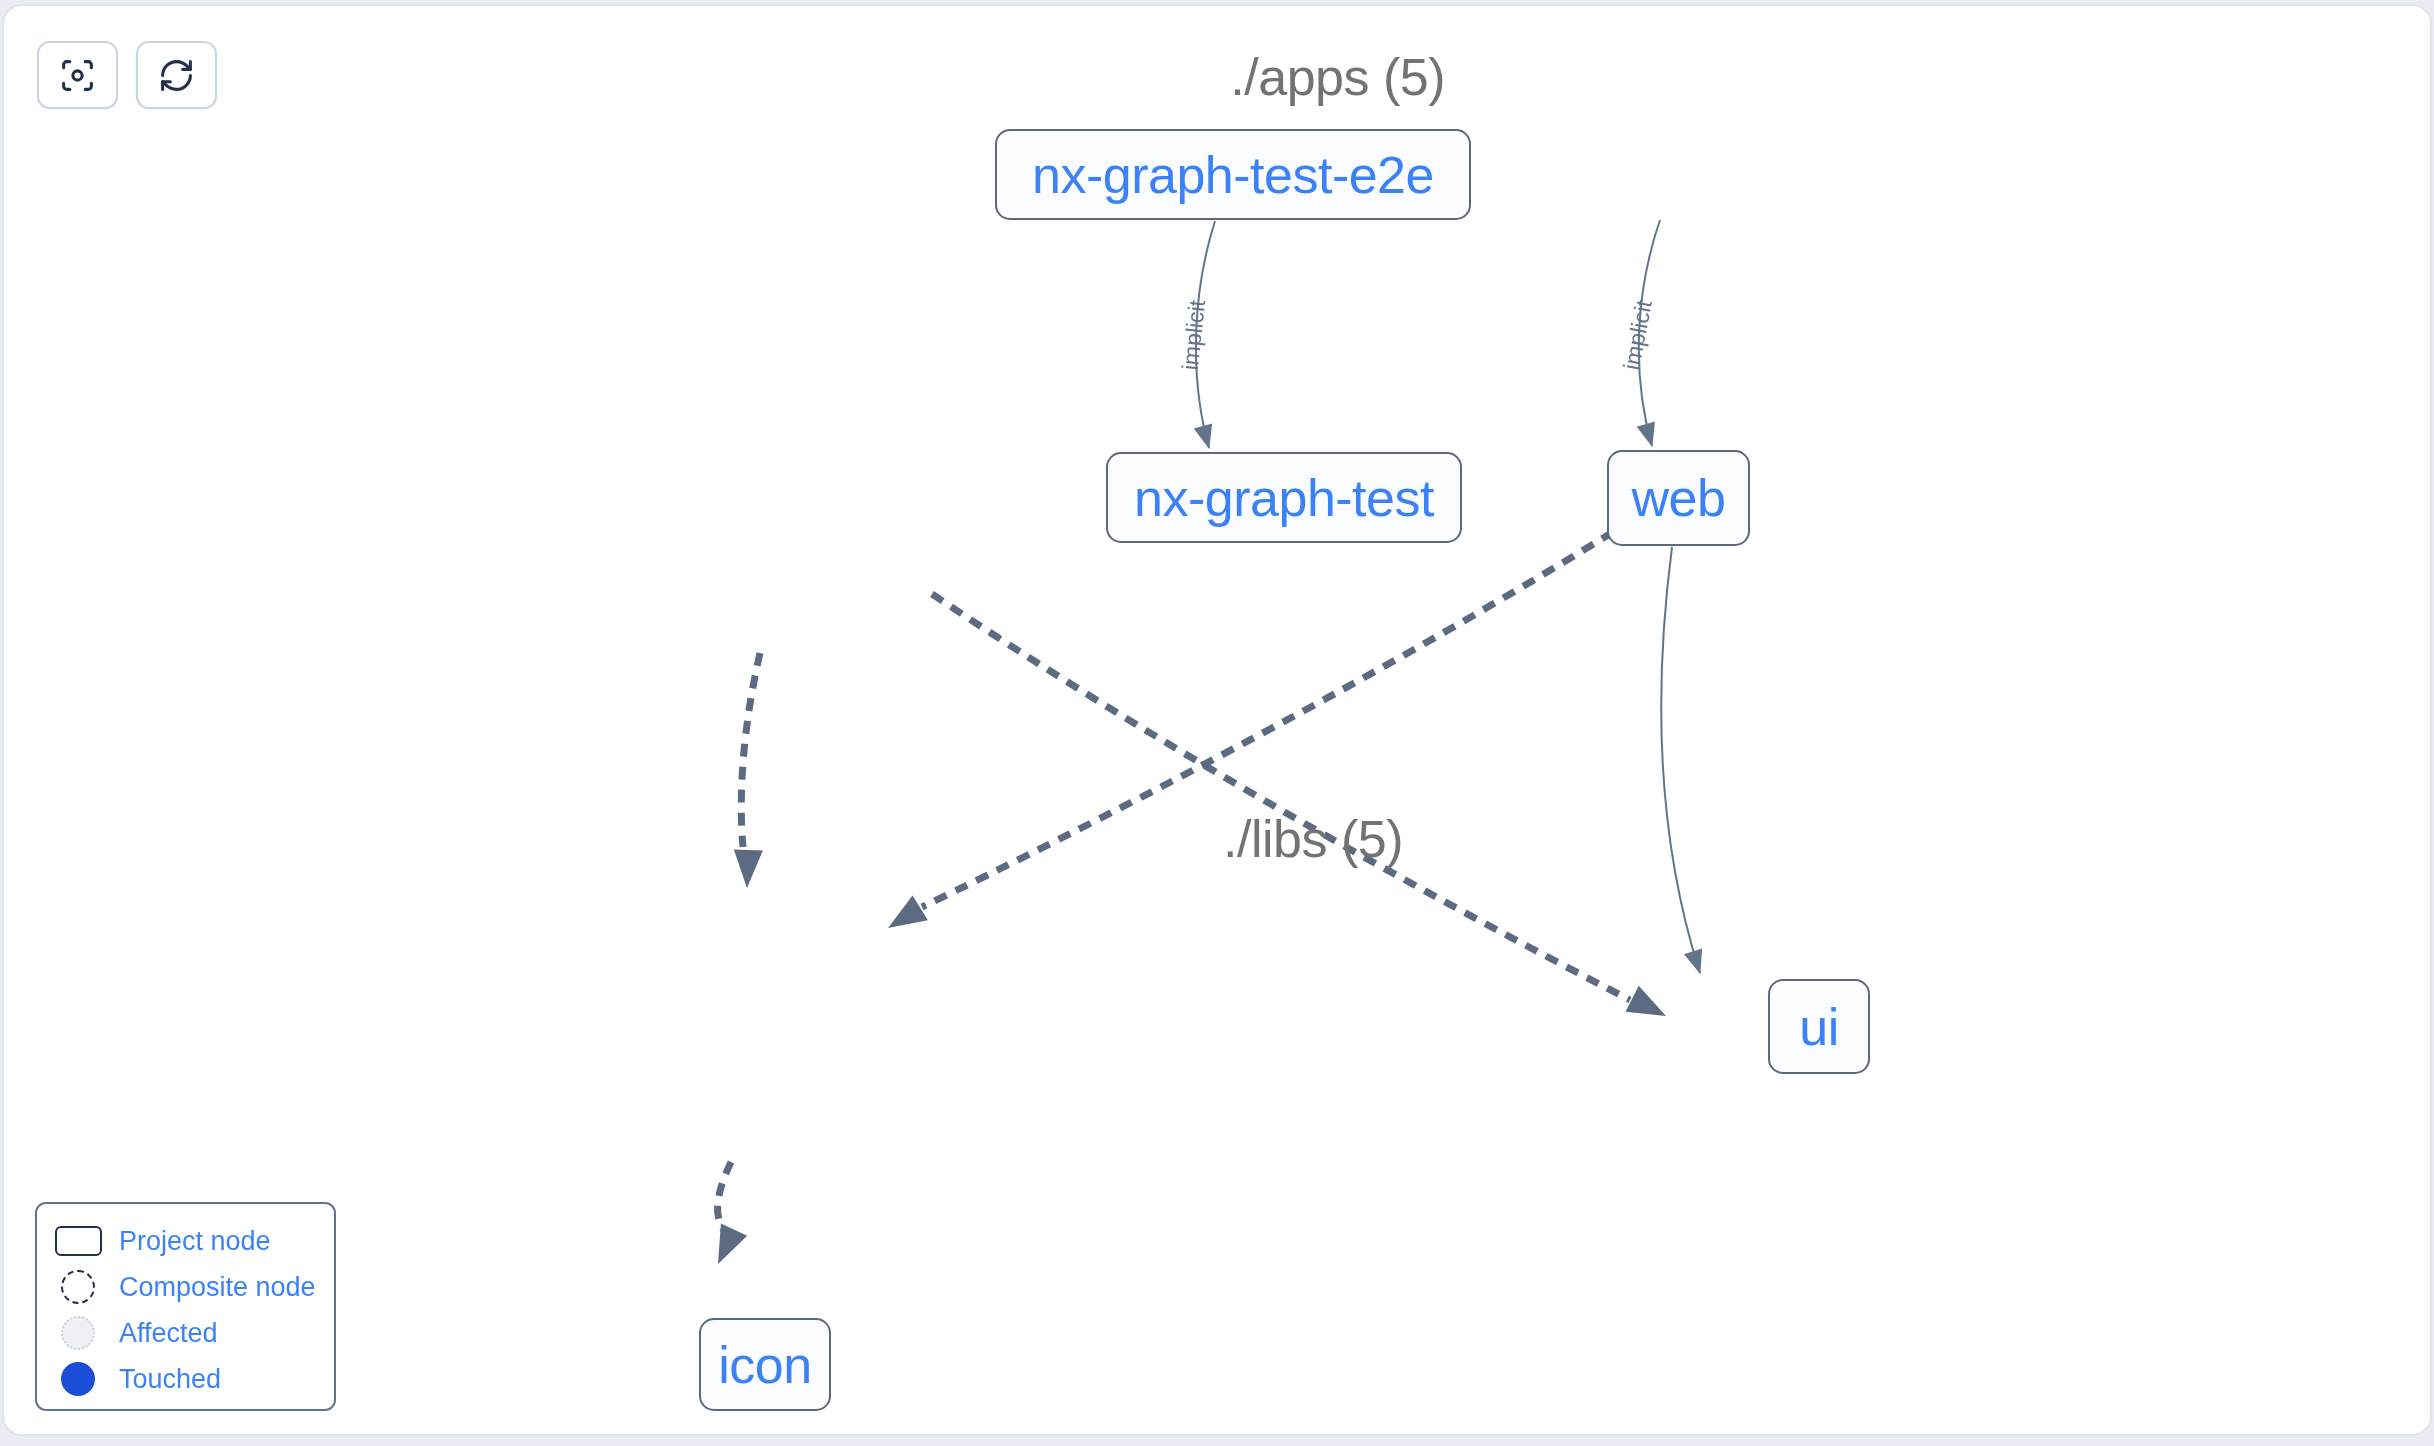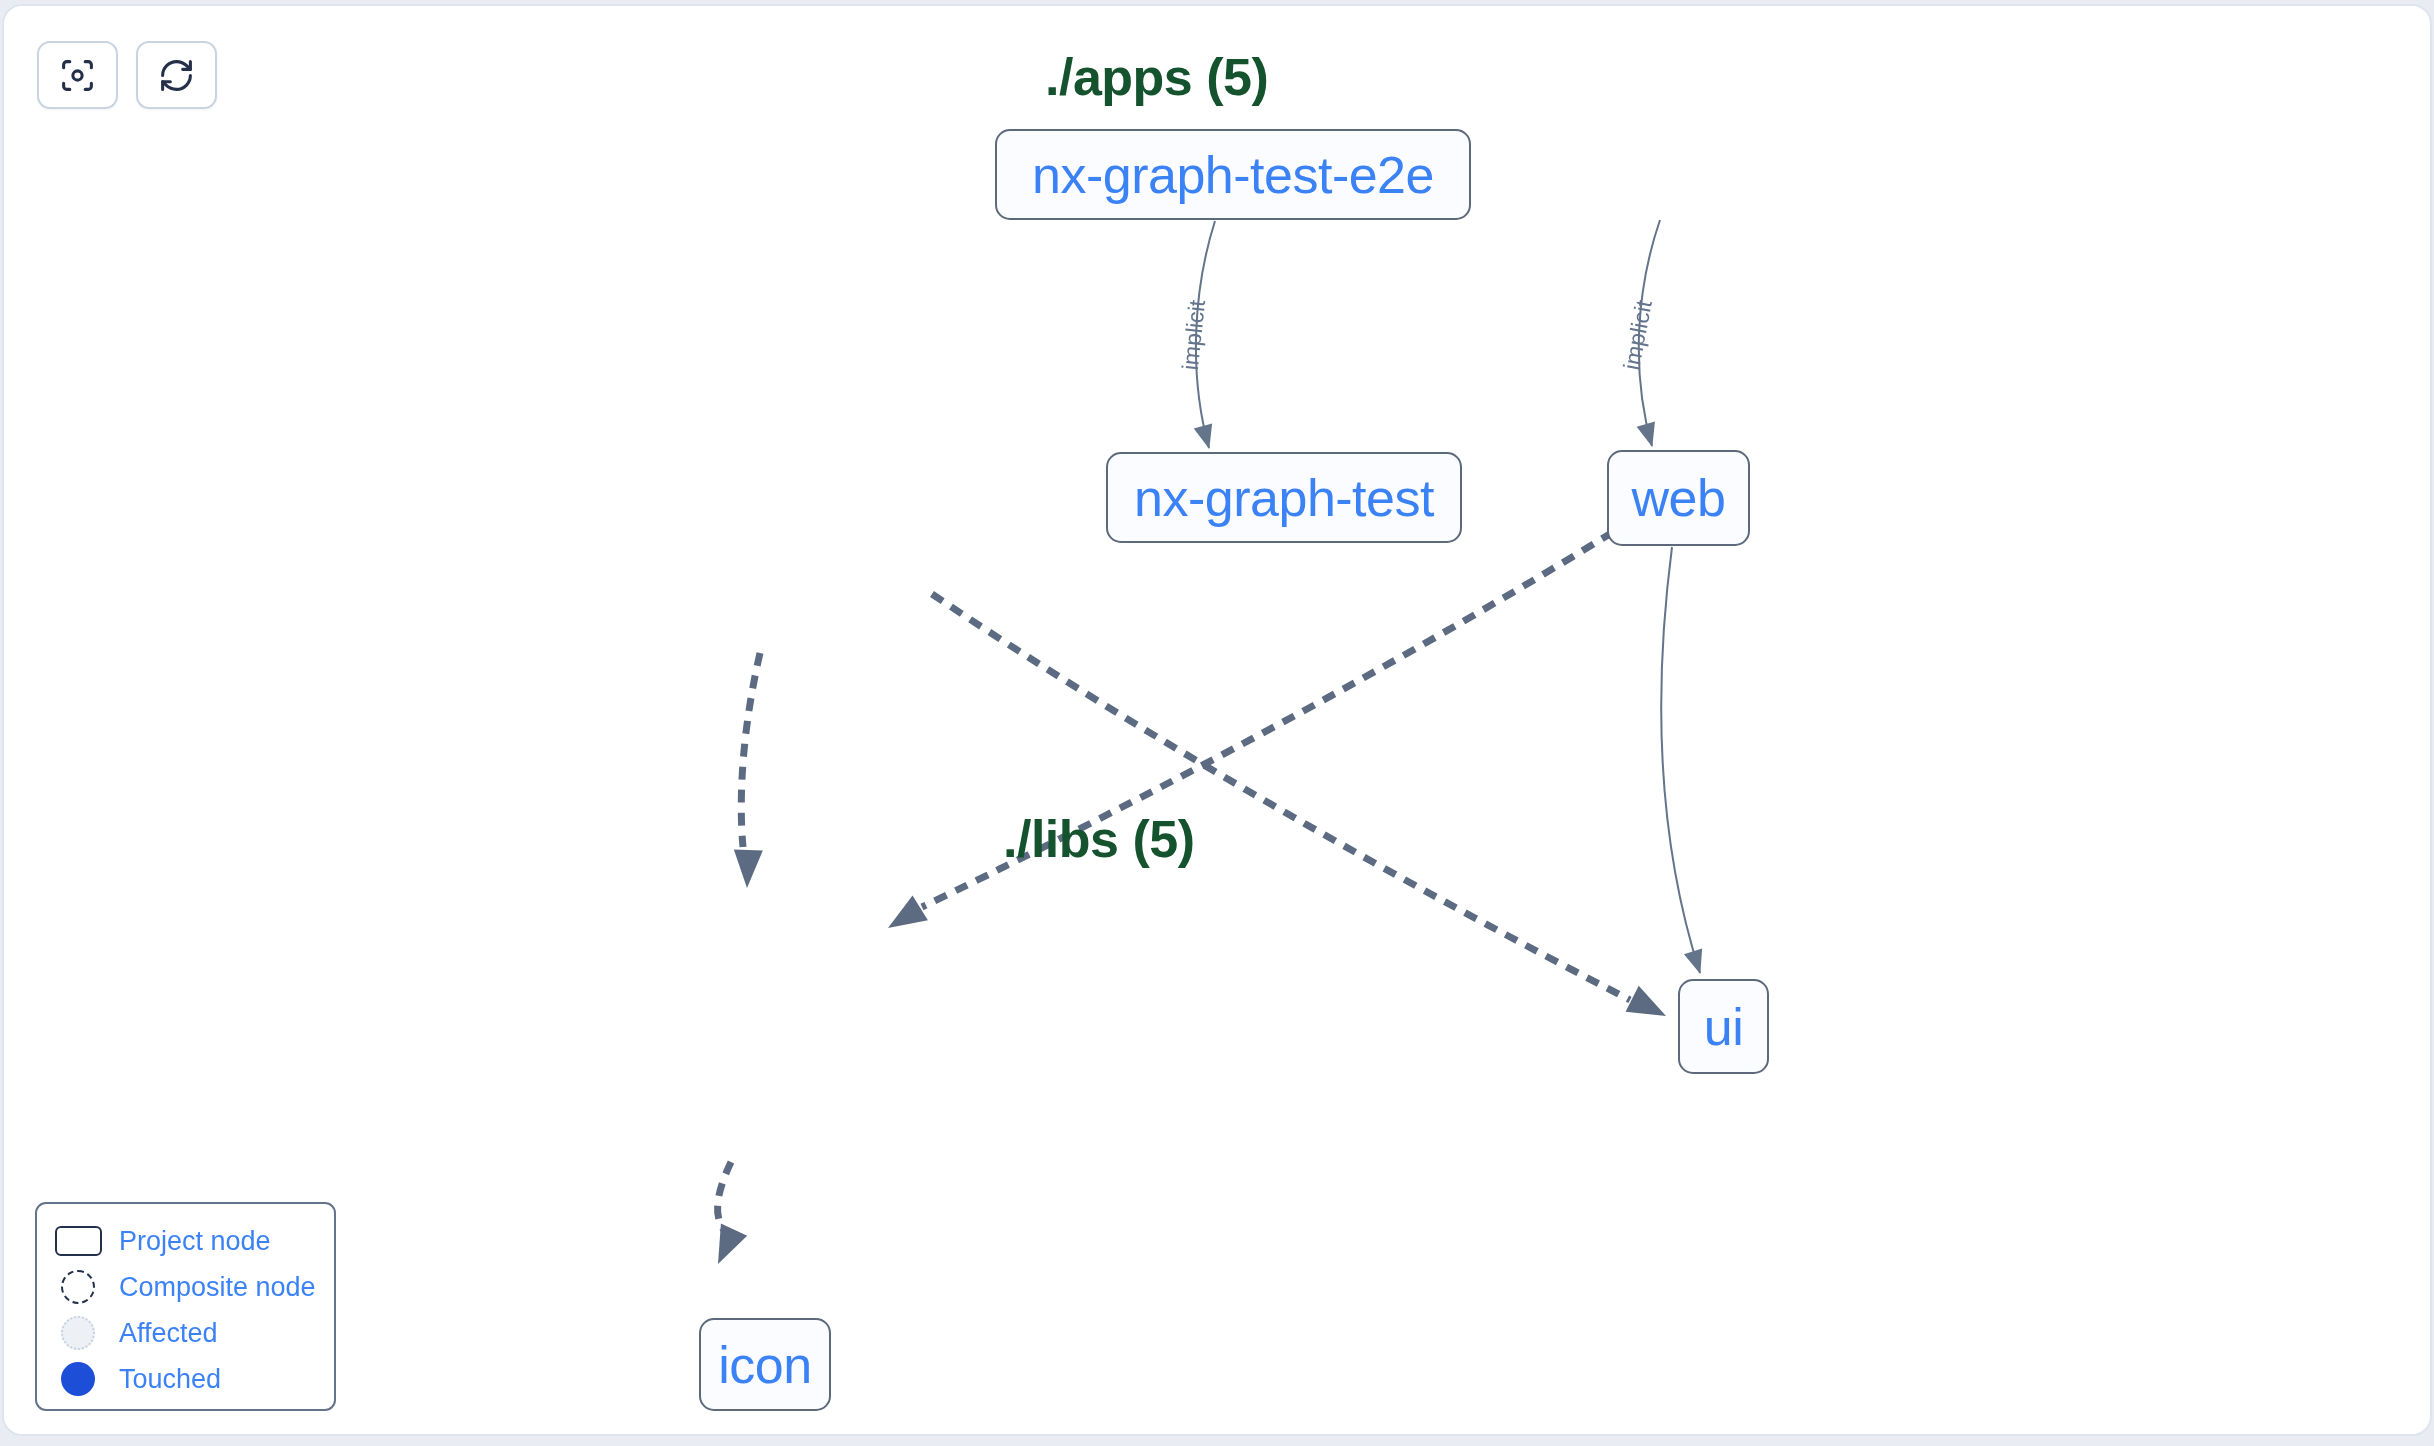--- a/index.html
+++ b/index.html
@@ -11,40 +11,40 @@
 
   .gutter { position:absolute; left:0; top:1436px; width:2434px; height:10px; background:#e9edf3; }
 
   svg.edges { position:absolute; left:0; top:0; width:2430px; height:1432px; pointer-events:none; }
   svg.edges path, svg.edges polygon { pointer-events:auto; }
 
   .group { position:absolute; background:#edf1f7; border:3px dashed #3f4d63; }
   .group.apps { left:625px; top:105px; width:1190px; height:564px; }
   .group.libs { left:609px; top:863px; width:1161px; height:522px; }
 
-  .group-label { position:absolute; width:400px; height:54px; text-align:left;
-                 font-size:52px; color:#14532d; line-height:54px; letter-spacing:-0.5px;font-weight:bold; }
+  .group-label { position:absolute; width:400px; height:54px; text-align:right;
+                 font-size:52px; color:#737373; line-height:54px; letter-spacing:-0.5px; }
   .group-label.apps { left:1041px; top:44px; }
   .group-label.libs { left:999px; top:806px; }
 
   .composite { position:absolute; border:3px dashed #49576d; border-radius:50%;
                background:#f6f8fc; display:flex; align-items:center; justify-content:center;
                cursor:pointer; }
   .composite.recipes { left:642px; top:331px; width:320px; height:320px; }
   .composite.forms   { left:628px; top:876px; width:290px; height:290px; }
   .composite span { font-size:50px; color:#1c2840; letter-spacing:-0.5px; white-space:nowrap; }
 
   .node { position:absolute; background:#fbfcff; border:2px solid #5d6a7c; border-radius:15px;
           display:flex; align-items:center; justify-content:center; cursor:pointer; }
   .node span { font-size:52px; color:#3b82f6; letter-spacing:-0.5px; white-space:nowrap; }
   .node.n-nxe2e { left:991px;  top:123px; width:476px; height:91px; }
   .node.n-webe2e{ left:1565px; top:124px; width:232px; height:91px; }
   .node.n-nxgt  { left:1102px; top:446px; width:356px; height:91px; }
   .node.n-web   { left:1603px; top:444px; width:143px; height:96px; }
-  .node.n-ui    { left:1674px; top:973px; width:91px;  height:95px; }
+  .node.n-ui    { left:1764px; top:973px; width:102px;  height:95px; }
   .node.n-icon  { left:695px;  top:1276px; width:132px; height:93px;margin-top:36px; }
 
   .edge-label { position:absolute; font-size:23px; color:#64748b; white-space:nowrap;
                 transform:translate(-50%,-50%) rotate(var(--rot)); }
 
   .toolbar { position:absolute; left:33px; top:35px; display:flex; gap:18px; }
   .tbtn { width:81px; height:68px; background:#ffffff; border:2px solid #c8d4e2; border-radius:13px;
           display:flex; align-items:center; justify-content:center; cursor:pointer;
           box-shadow:0 1px 2px rgba(30,41,59,0.06); }
   .tbtn svg { width:37px; height:37px; stroke:#243049; stroke-width:2; fill:none;

